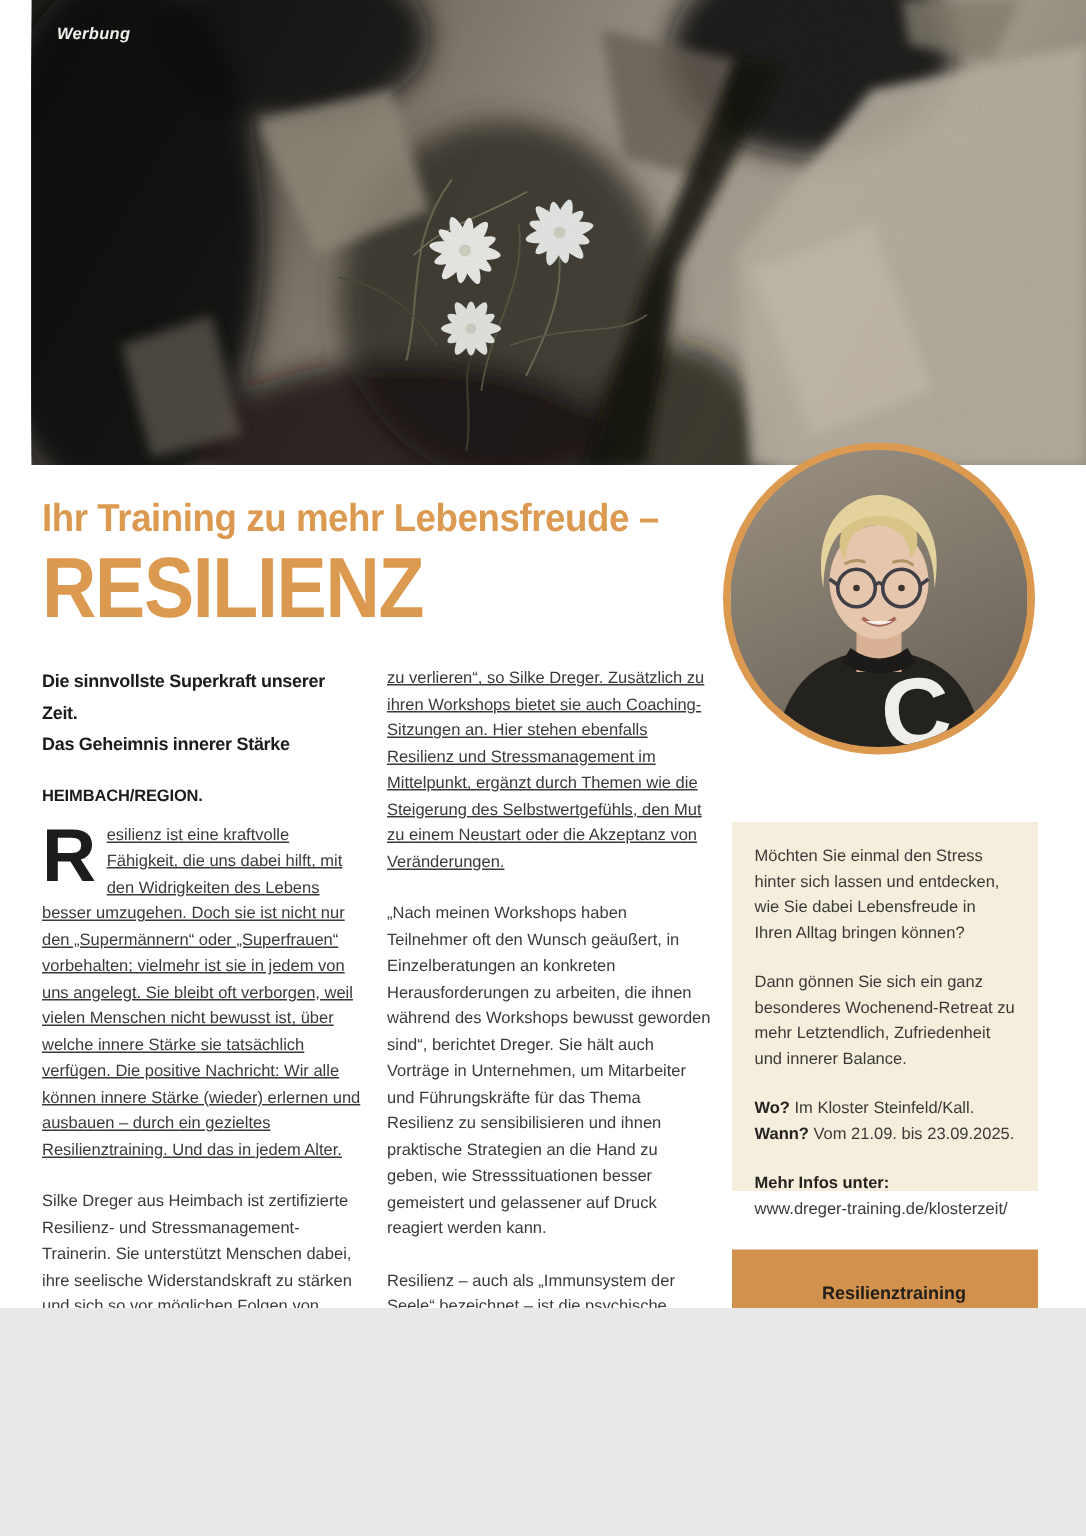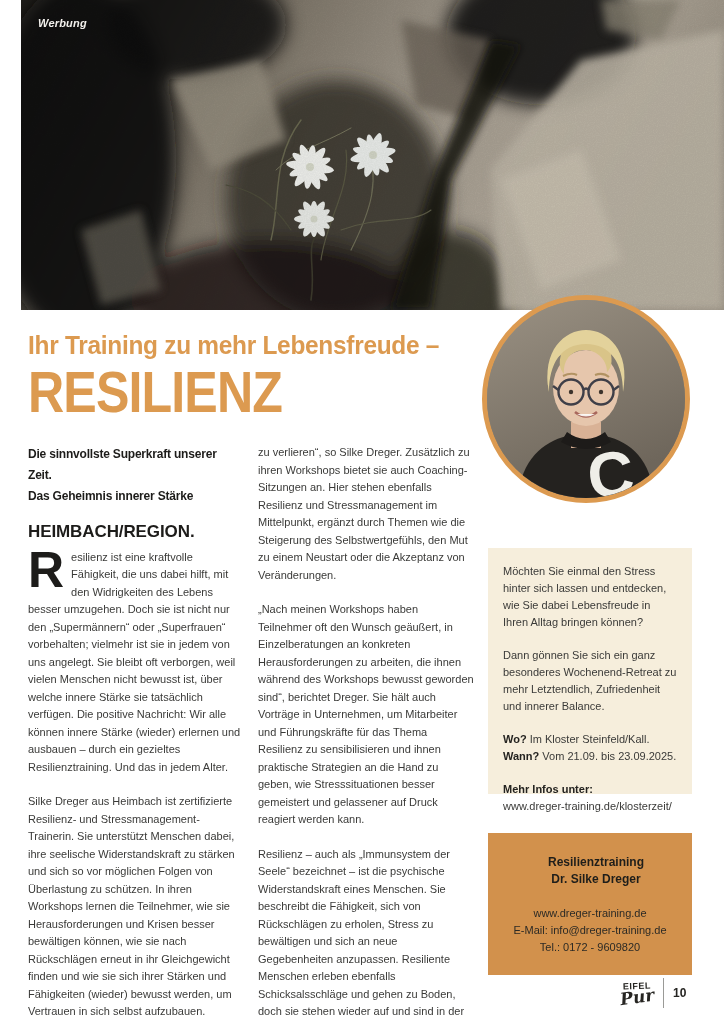--- a/index.html
+++ b/index.html
@@ -1,18 +1,18 @@
 <!DOCTYPE html>
 <html lang="de"><head>
 <meta charset="utf-8">
 <style>
   * { margin:0; padding:0; box-sizing:border-box; }
   html,body { background:#e8e8e8; }
   .page {
-    position:relative; width:724px; height:1024px;
+    position:relative; width:724px; height:872px;
     background:#ffffff; overflow:hidden;
     font-family:"Liberation Sans", sans-serif;
     color:#3a3a38;
     margin:0 auto;
   }
 
   
   .hero {
     position:absolute; left:21px; top:0; width:703px; height:310px;
     overflow:hidden; background:#9b9488;
@@ -43,23 +43,23 @@
     font-size:57px; font-weight:800; letter-spacing:-1px; line-height:1;
     margin-top:3px; transform:scaleX(.88); transform-origin:left center; white-space:nowrap;
   }
 
   
   .col { position:absolute; top:444px; font-size:11px; line-height:17.5px; text-align:left; }
   .col-1 { left:28px;  width:214px; }
   .col-2 { left:258px; width:216px; }
   .subtitle { font-size:12px; line-height:21px; font-weight:700; color:#1d1c1a; margin-bottom:16px; letter-spacing:-.2px; }
   .subtitle span { display:block; }
-  .loc-kicker { font-size:17px; font-weight:800; color:#1d1c1a; margin-bottom:8px; letter-spacing:-.1px; }
+  .loc-kicker { font-size:11px; font-weight:800; color:#1d1c1a; margin-bottom:8px; letter-spacing:-.1px; }
   .para { margin-top:17px; }
-  .para:first-child, .para.no-top { margin-top:0; }
+  .para:first-child, .para.no-top { margin-top:0;text-decoration:underline; }
   .dropcap {
     float:left; font-size:50px; line-height:38px; font-weight:800;
     color:#1d1c1a; padding:2px 7px 0 0;
   }
 
   
   .retreat-box {
     position:absolute; left:488px; top:548px; width:204px; height:246px;
     background:#F6EEDC; padding:15px 15px 0 15px;
     font-size:11px; line-height:17px; color:#3a3a38;

